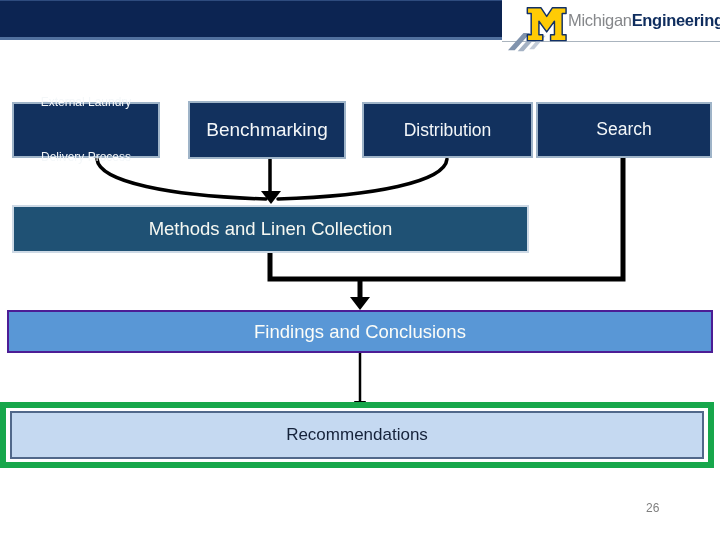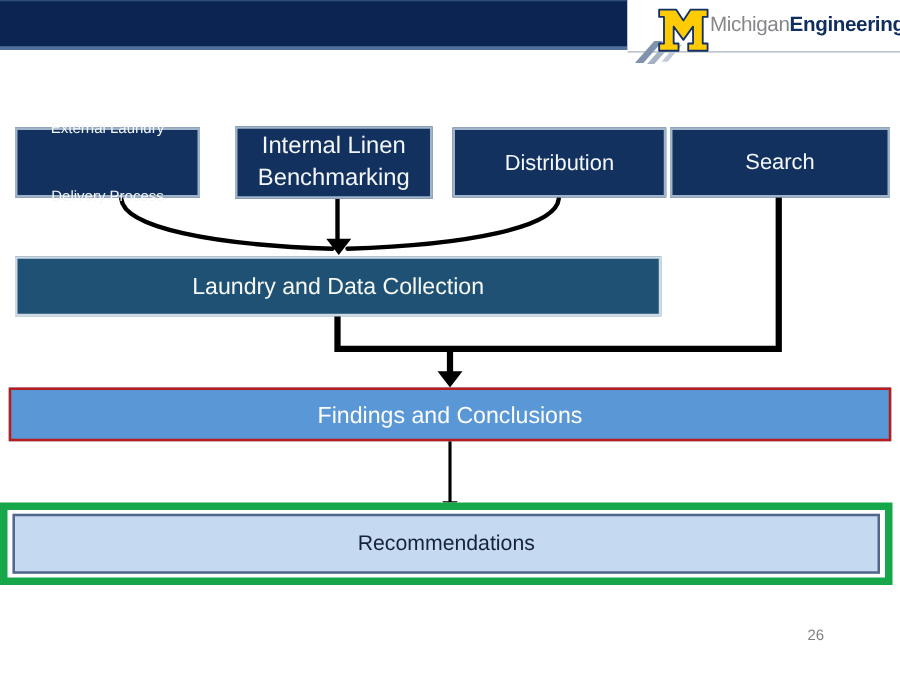--- a/index.html
+++ b/index.html
@@ -39,21 +39,21 @@
   .bx-external{left:12px;top:102px;width:148px;height:56px;font-size:12px;line-height:1.45;gap:37px;}
   .bx-internal{left:188px;top:101px;width:158px;height:58px;font-size:19px;line-height:1.35;}
   .bx-benchmarking{left:362px;top:102px;width:171px;height:56px;font-size:17.5px;}
   .bx-literature{left:536px;top:102px;width:176px;height:56px;font-size:17.5px;line-height:1.35;}
   .bx-methods{
     left:12px;top:205px;width:517px;height:48px;font-size:18.5px;
     background:#1F5174;border:2px solid #CDD9E5;color:#F6F8F2;
   }
   .bx-findings{
     left:7px;top:310px;width:706px;height:43px;font-size:18.5px;
-    background:#5997D6;border:2px solid #b91c1c;color:#FCFDF8;
+    background:#5997D6;border:2px solid #4c1d95;color:#FCFDF8;
   }
   .green-frame{
     position:absolute;left:0;top:402px;width:714px;height:66px;z-index:2;
     box-sizing:border-box;background:#ffffff;border:6px solid #17A74B;
   }
   .bx-recommendations{
     left:10px;top:411px;width:694px;height:48px;font-size:17px;z-index:3;
     background:#C5D9F1;border:2px solid #51688A;color:#15223A;
   }
   
@@ -87,32 +87,31 @@
   <polygon points="350,297 370,297 360,310" fill="#000"></polygon>
   <path d="M360 353 L360 403" fill="none" stroke="#000" stroke-width="2.5"></path>
   <polygon points="354,401 366,401 360,414" fill="#000"></polygon>
 </svg>
 
 <div class="bx navy bx-external">
   <span>External Laundry</span>
   <span>Delivery Process</span>
 </div>
 <div class="bx navy bx-internal">
-  <span>Internal Linen</span>
   <span>Benchmarking</span>
 </div>
 <div class="bx navy bx-benchmarking">
   <span>Distribution</span>
 </div>
 <div class="bx navy bx-literature">
   <span>Search</span>
 </div>
 
 <div class="bx bx-methods">
-  <span>Laundry and Data Collection</span>
+  <span>Methods and Linen Collection</span>
 </div>
 <div class="bx bx-findings">
   <span>Findings and Conclusions</span>
 </div>
 <div class="green-frame"></div>
 <div class="bx bx-recommendations">
   <span>Recommendations</span>
 </div>
 
 <div class="page-number">26</div>

